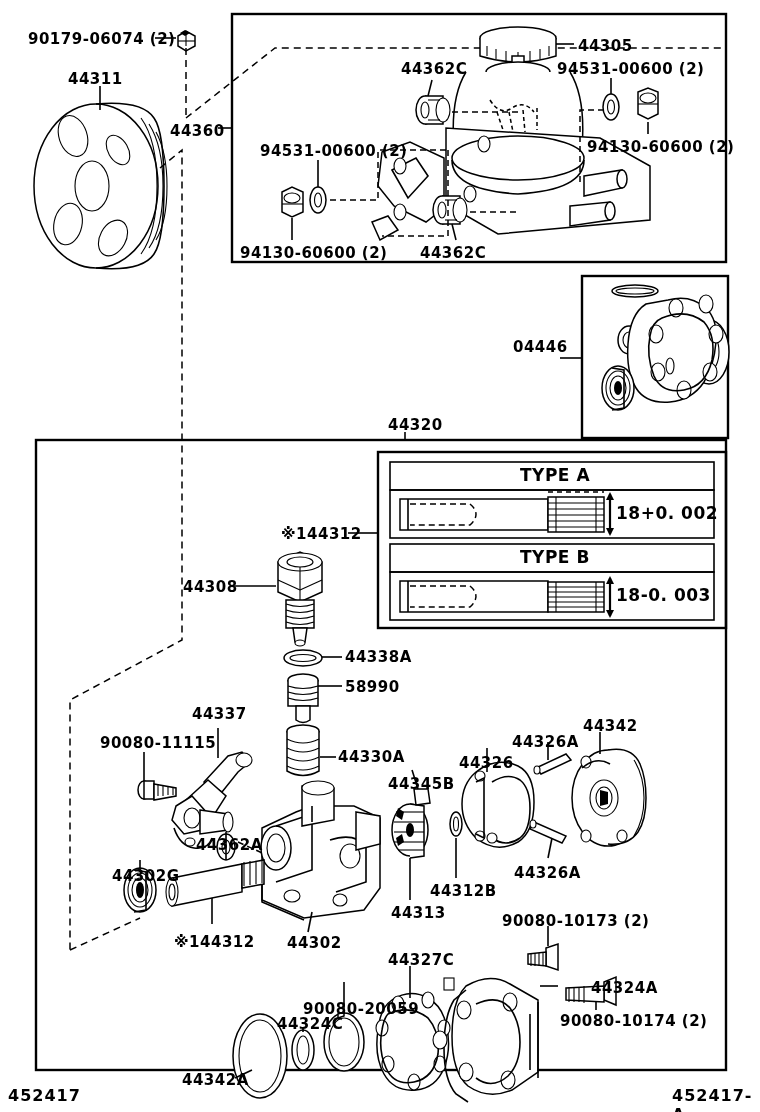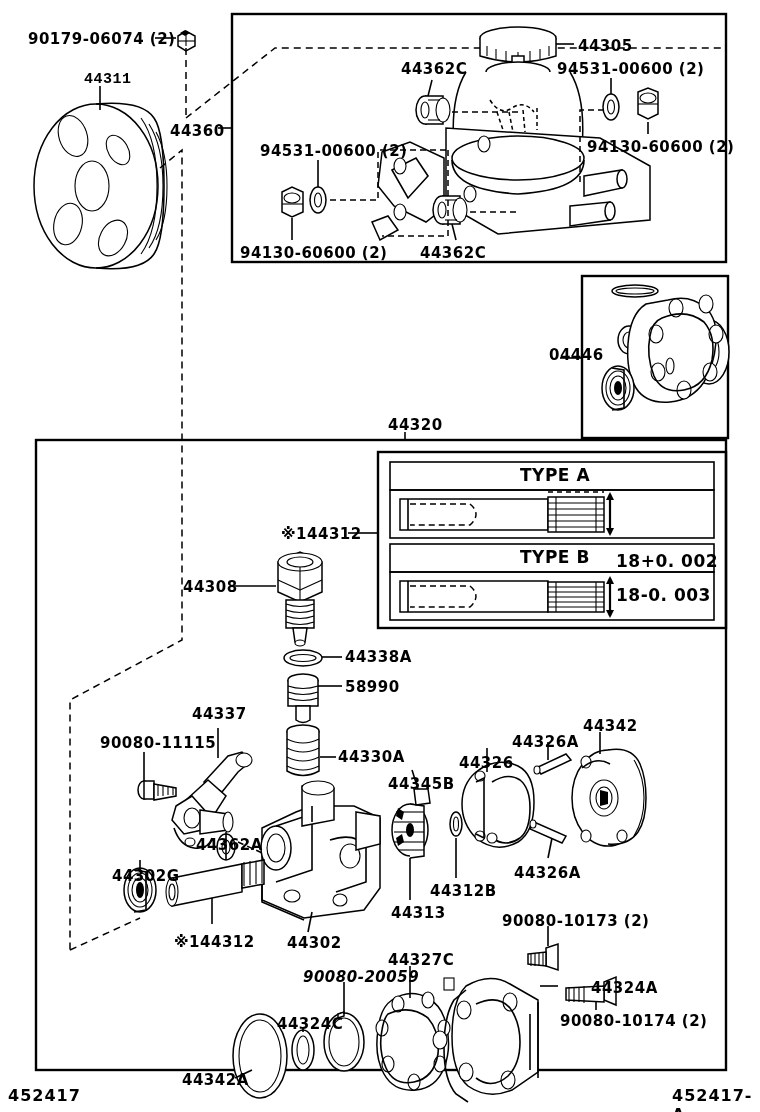--- a/index.html
+++ b/index.html
@@ -485,59 +485,59 @@
         <line x1="579" y1="987" x2="579" y2="1002"></line>
         <line x1="584" y1="986" x2="584" y2="1003"></line>
       </g>
     </g>
     <line class="ln" x1="596" y1="1002" x2="596" y2="1010"></line>
 
   </svg>
 
   <div id="labels">
       <div class="lbl" style="left: 28px; top: 32px;">90179-06074 (2)</div>
-      <div class="lbl" style="left: 84px; top: 72px; font-family: Liberation Mono, monospace;">44311</div>
+      <div class="lbl" style="left: 68px; top: 72px;">44311</div>
       <div class="lbl" style="left: 170px; top: 124px;">44360</div>
       <div class="lbl" style="left: 401px; top: 62px;">44362C</div>
       <div class="lbl" style="left: 578px; top: 39px;">44305</div>
       <div class="lbl" style="left: 557px; top: 62px;">94531-00600 (2)</div>
       <div class="lbl" style="left: 587px; top: 140px;">94130-60600 (2)</div>
       <div class="lbl" style="left: 260px; top: 144px;">94531-00600 (2)</div>
       <div class="lbl" style="left: 240px; top: 246px;">94130-60600 (2)</div>
       <div class="lbl" style="left: 420px; top: 246px;">44362C</div>
-      <div class="lbl" style="left: 513px; top: 348px; margin-left: 36px;">04446</div>
+      <div class="lbl" style="left: 513px; top: 340px;">04446</div>
       <div class="lbl" style="left: 388px; top: 418px;">44320</div>
       <div class="lbl" style="left: 281px; top: 527px;">※144312</div>
       <div class="lbl" style="left: 183px; top: 580px;">44308</div>
       <div class="lbl" style="left: 345px; top: 650px;">44338A</div>
       <div class="lbl" style="left: 192px; top: 707px;">44337</div>
       <div class="lbl" style="left: 345px; top: 680px;">58990</div>
       <div class="lbl" style="left: 100px; top: 736px;">90080-11115</div>
       <div class="lbl" style="left: 338px; top: 750px;">44330A</div>
       <div class="lbl" style="left: 388px; top: 777px;">44345B</div>
       <div class="lbl" style="left: 459px; top: 756px;">44326</div>
       <div class="lbl" style="left: 512px; top: 735px;">44326A</div>
       <div class="lbl" style="left: 583px; top: 719px;">44342</div>
       <div class="lbl" style="left: 196px; top: 838px;">44362A</div>
       <div class="lbl" style="left: 514px; top: 866px;">44326A</div>
       <div class="lbl" style="left: 430px; top: 884px;">44312B</div>
       <div class="lbl" style="left: 391px; top: 906px;">44313</div>
       <div class="lbl" style="left: 112px; top: 869px;">44302G</div>
       <div class="lbl" style="left: 174px; top: 935px;">※144312</div>
       <div class="lbl" style="left: 287px; top: 912px; margin-top: 24px;">44302</div>
       <div class="lbl" style="left: 388px; top: 953px;">44327C</div>
-      <div class="lbl" style="left: 303px; top: 970px; font-style: italic;">90080-20059</div>
+      <div class="lbl" style="left: 303px; top: 1002px;">90080-20059</div>
       <div class="lbl" style="left: 502px; top: 914px;">90080-10173 (2)</div>
       <div class="lbl" style="left: 591px; top: 981px;">44324A</div>
       <div class="lbl" style="left: 560px; top: 1014px;">90080-10174 (2)</div>
       <div class="lbl" style="left: 277px; top: 1017px;">44324C</div>
       <div class="lbl" style="left: 182px; top: 1073px;">44342A</div>
     </div>
 
   <div class="lbl" style="left:520px;top:467px;font-size:17px;">TYPE  A</div>
   <div class="lbl" style="left:520px;top:549px;font-size:17px;">TYPE  B</div>
-  <div class="lbl" style="left:616px;top:505px;font-size:17px;margin-top:48px;">18+0. 002</div>
+  <div class="lbl" style="left:616px;top:505px;font-size:17px;">18+0. 002</div>
   <div class="lbl" style="left:616px;top:587px;font-size:17px;text-align:right;">18-0. 003</div>
 
   <div class="foot" style="left:8px;top:1086px;">452417</div>
   <div class="foot" style="left:672px;top:1086px;">452417-A</div>
 
 </div>
 
 </body></html>

